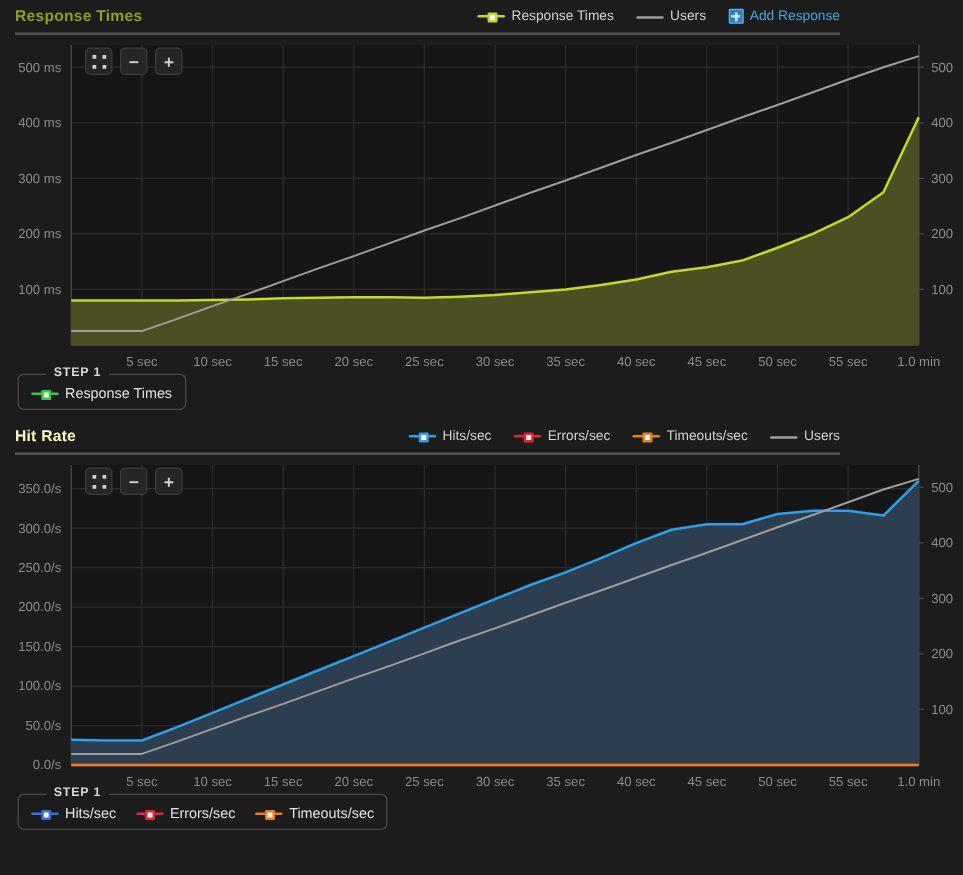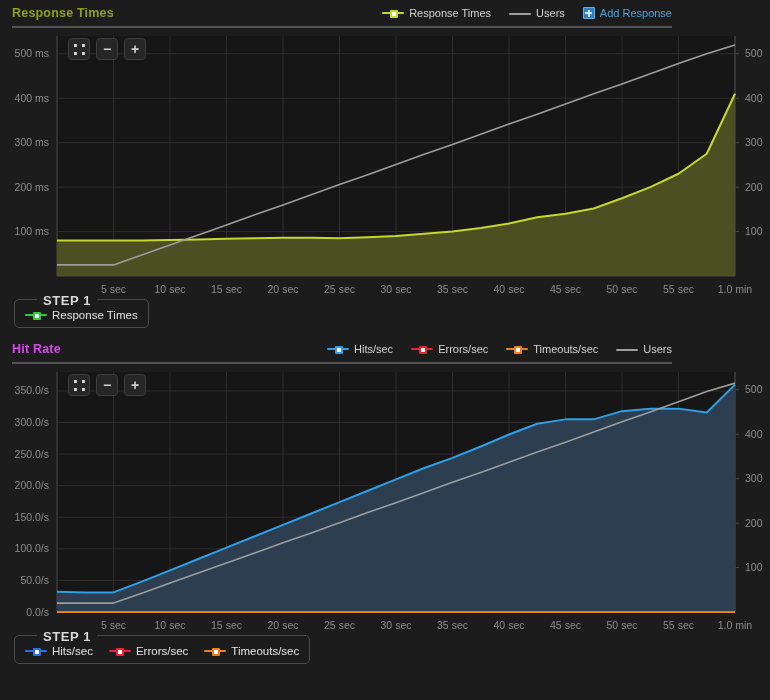--- a/index.html
+++ b/index.html
@@ -57,21 +57,21 @@
   .fit-ico b:nth-child(4){right:0;bottom:0}
 
   
   .step-legend-row{padding:6px 0 8px 14px;}
   .step-box{
     display:inline-block;position:relative;border:1px solid #4a4a4a;border-radius:5px;
     padding:9px 10px 6px 10px;
   }
   .step-label{
     position:absolute;top:-7px;left:22px;background:#1c1c1c;padding:0 6px;
-    font-size:13px;font-weight:bold;color:#d9d9d9;letter-spacing:.6px;
+    font-size:10px;font-weight:bold;color:#d9d9d9;letter-spacing:.6px;
   }
   .step-items{display:flex;align-items:center;gap:16px;}
   .step-item{display:flex;align-items:center;gap:5px;font-size:11.5px;color:#e2e2e2;white-space:nowrap;}
 
   .axis-text{font-size:10.5px;fill:#8c8c8c;font-family:"Liberation Sans","DejaVu Sans",sans-serif;}
 </style>
 </head>
 <body>
 
 <div class="panel">
@@ -185,21 +185,21 @@
           <span>Response Times</span>
         </div>
       </div>
     </div>
   </div>
 </div>
 
 <div class="panel">
 
   <div class="chart-header">
-    <div class="chart-title" style="color:#d946ef">Hit Rate</div>
+    <div class="chart-title" style="color:#fef9c3">Hit Rate</div>
 
     <div class="legend-row">
       <div class="legend-item">
         <span class="legend-mark" style="color:#2e9fe8">
           <i style="background:#2e9fe8"></i>
             <b></b>
           </span>
         <span>Hits/sec</span>
       </div>
       <div class="legend-item">

